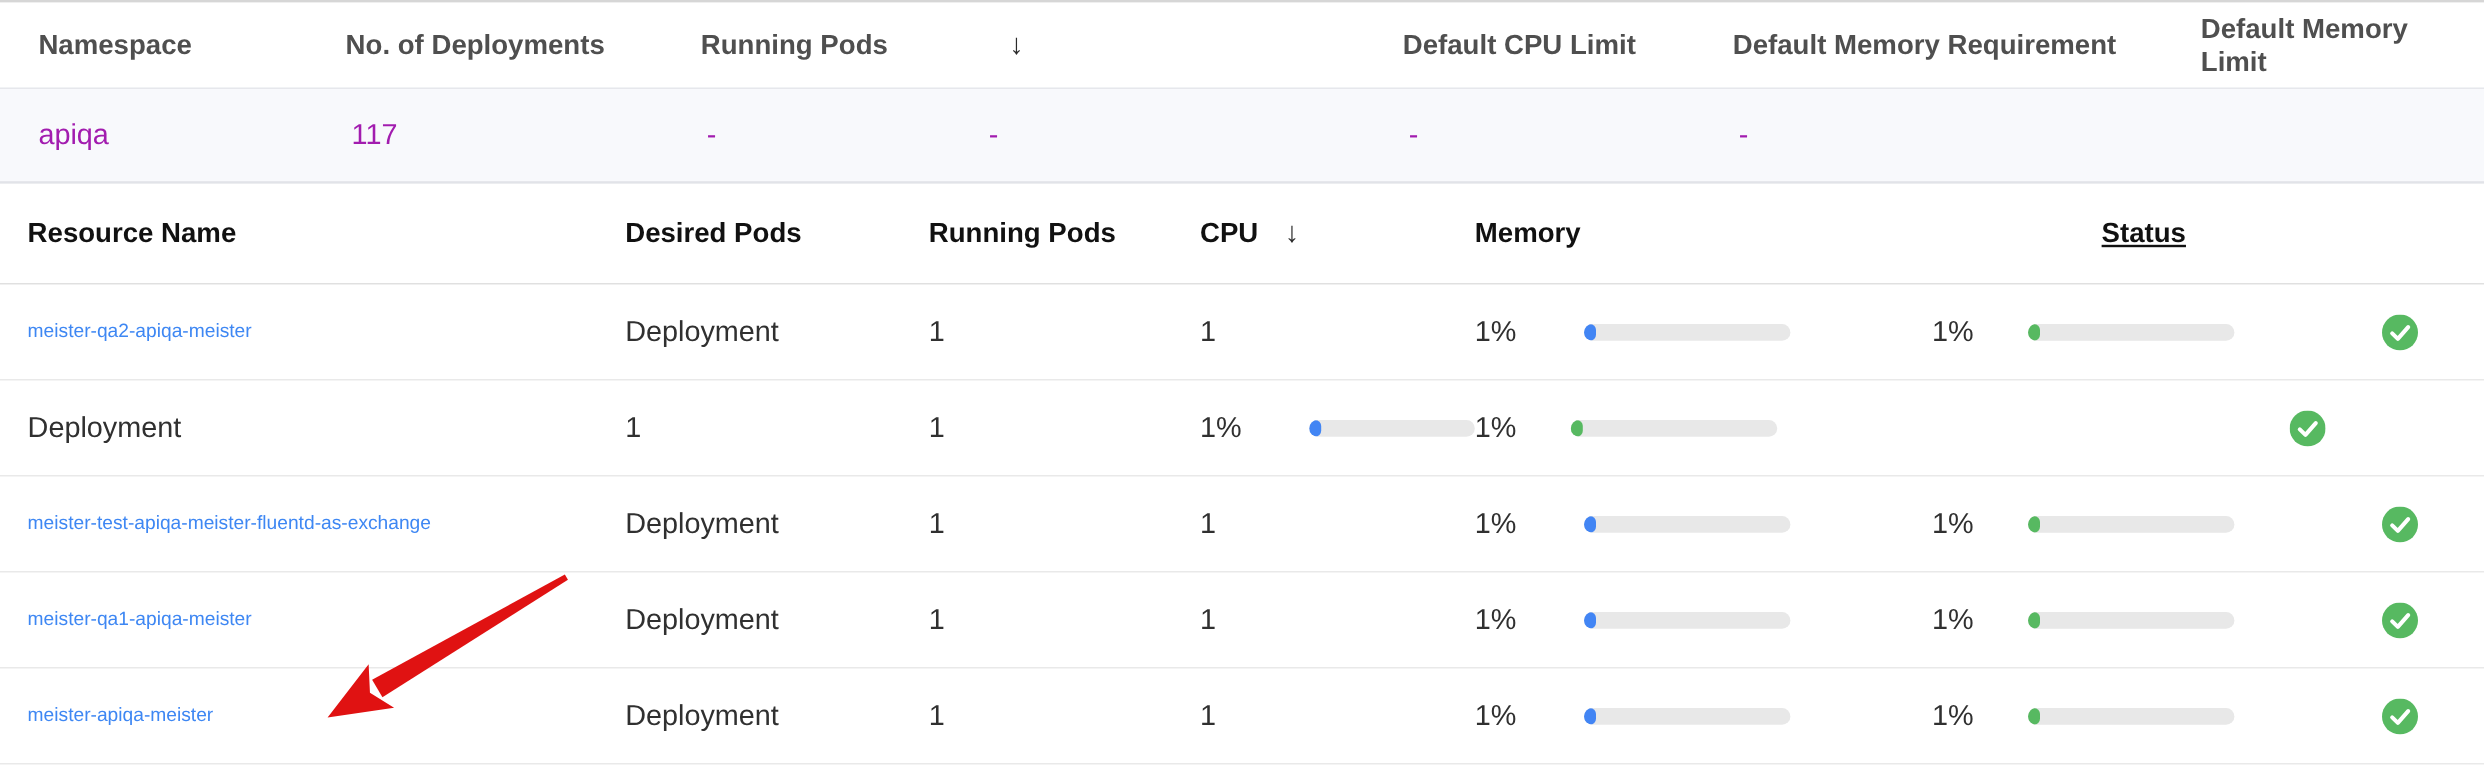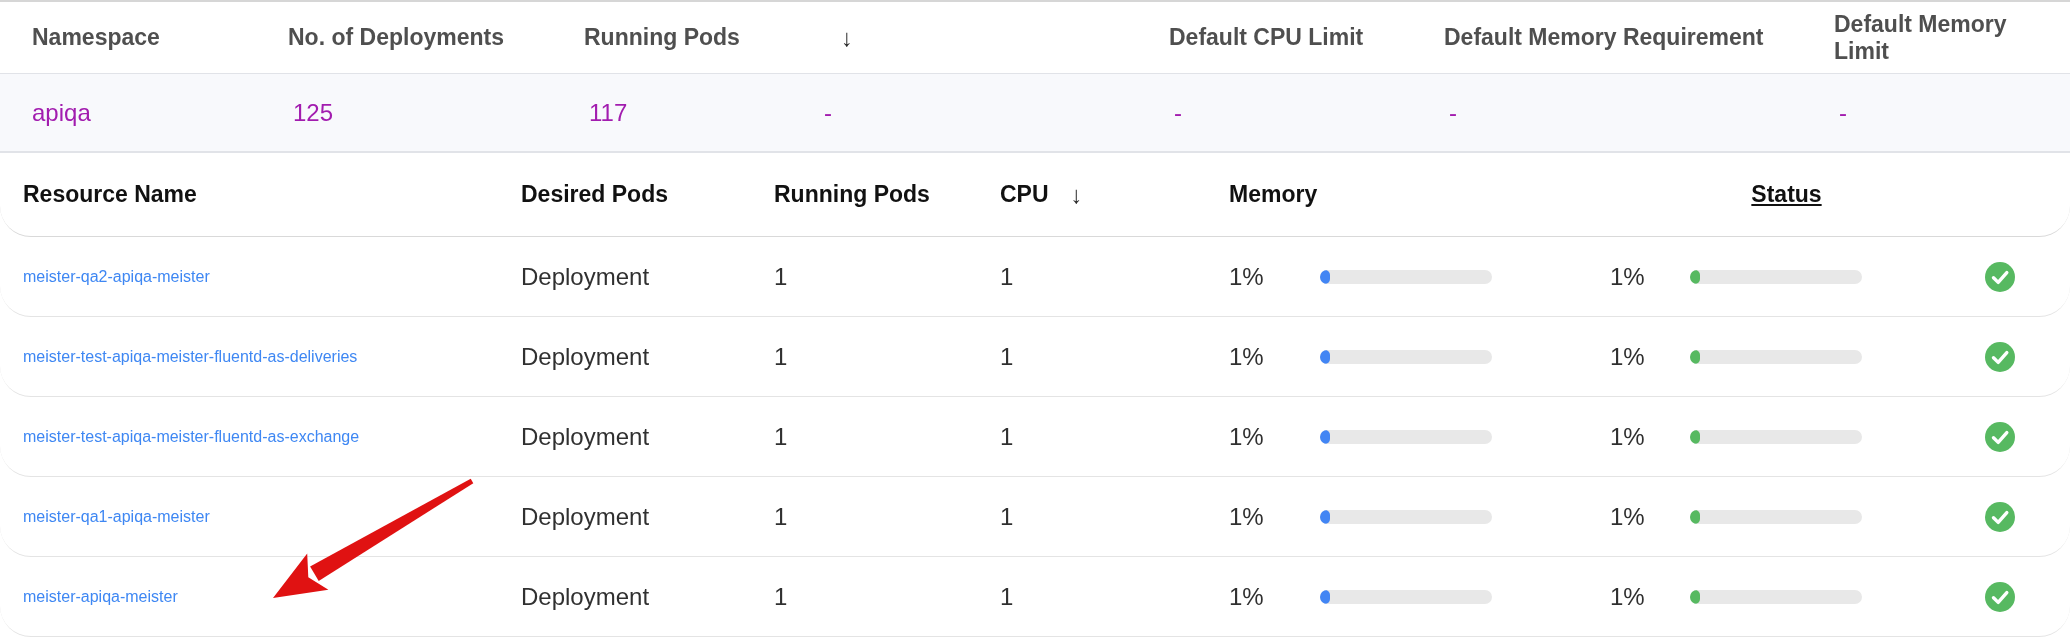--- a/index.html
+++ b/index.html
@@ -36,21 +36,20 @@
     color: #a21caf;
   }
   .t1-row .cell { padding-left: 5px; }
   .t1-row .cell.first { padding-left: 0; }
   
   .t2-grid {
     display: grid;
     grid-template-columns: 498px 253px 226px 229px 381px 360px 1fr;
     padding: 0 23px;
     align-items: center;
-    border-radius: 31px;
   }
   .t2-header {
     height: 84px;
     font-size: 23px;
     font-weight: 700;
     color: #111;
     border-bottom: 1px solid #d9d9d9;
   }
   .t2-row {
     height: 80px;
@@ -118,21 +117,20 @@
     <div class="hdr-flex">
       <span class="sort">↓</span>
     </div>
     <div>Default CPU Limit</div>
     <div>Default Memory Requirement</div>
     <div>Default Memory Limit</div>
   </div>
 
   <div class="t1-grid t1-row">
     <div class="cell first">apiqa</div>
-    <div class="cell">125</div>
     <div class="cell">117</div>
     <div class="cell">-</div>
     <div class="cell">-</div>
     <div class="cell">-</div>
     <div class="cell">-</div>
   </div>
 
   <div class="t2-grid t2-header">
     <div>Resource Name</div>
     <div>Desired Pods</div>
@@ -164,21 +162,20 @@
     </div>
     <div class="status-cell">
       <svg class="check-icon" viewBox="0 0 30 30">
           <circle cx="15" cy="15" r="15" style="fill:var(--status-ok,#57b961)"></circle>
           <path d="M8.5 15.8 L13.2 20.4 L21.8 10.6" style="fill:none;stroke:#fff;stroke-width:3.4;stroke-linecap:round;stroke-linejoin:round"></path>
         </svg>
     </div>
   </div>
 
   <div class="t2-grid t2-row">
-    <div><a class="res-link">meister-test-apiqa-meister-fluentd-as-deliveries</a></div>
     <div>Deployment</div>
     <div>1</div>
     <div>1</div>
     <div class="usage">
       <span class="pct">1%</span>
       <span class="bar">
           <span class="fill cpu"></span>
         </span>
     </div>
     <div class="usage">

